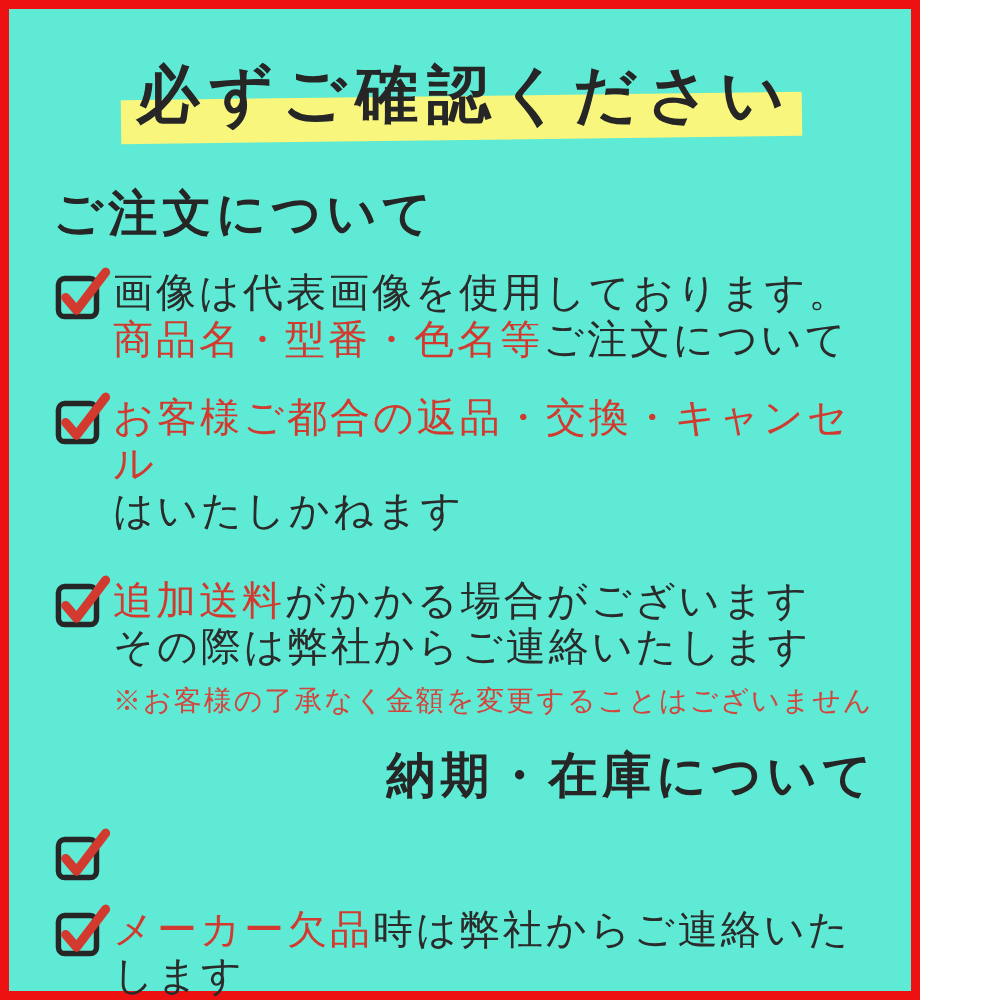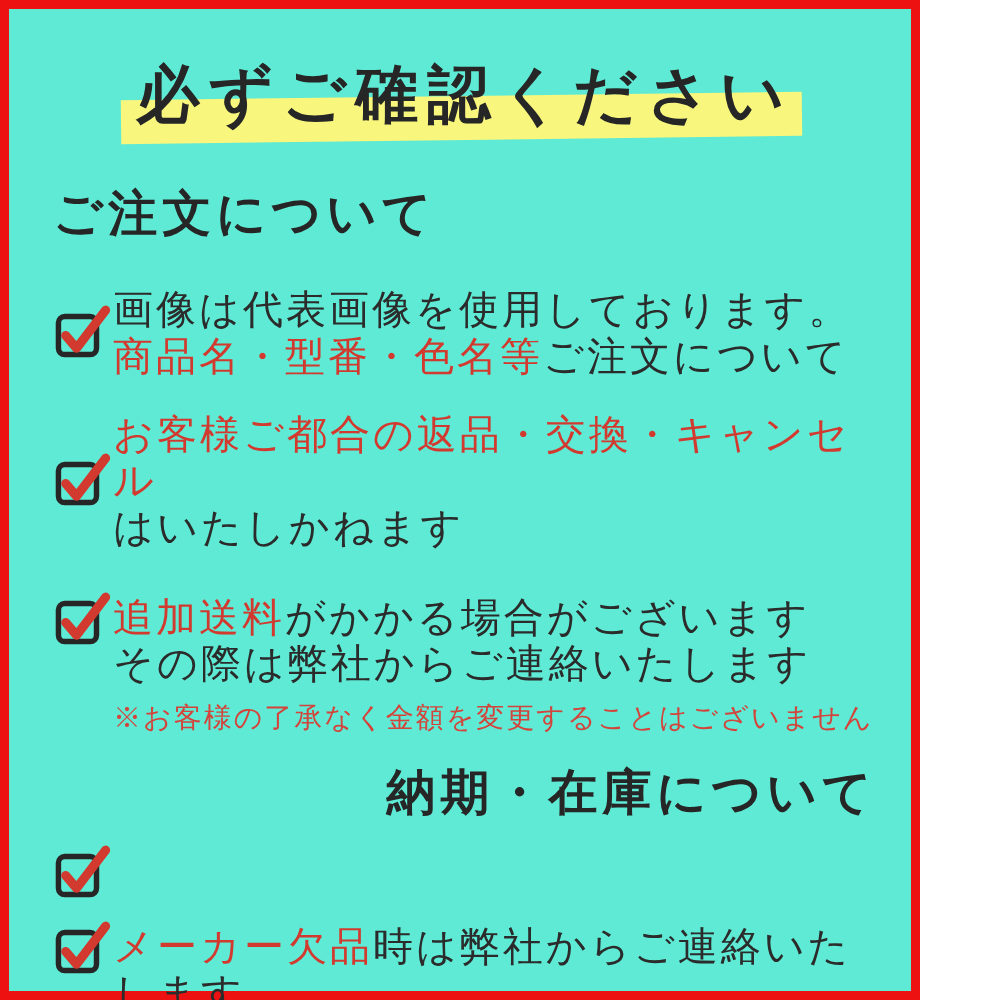--- a/index.html
+++ b/index.html
@@ -62,22 +62,22 @@
   }
   .section-heading.second {
     margin-top: 26px;
     text-align: right;
   }
   
   .item {
     display: flex;
     align-items: flex-start;
   }
-  .m1 { margin-top: 43px; align-items: center; }
-  .m2 { margin-top: 32px; align-items: center; }
+  .m1 { margin-top: 26px; }
+  .m2 { margin-top: 32px; }
   .m3 { margin-top: 44px; }
   .m4 { margin-top: 24px; }
   .m5 { margin-top: 24px; }
   .checkbox {
     flex: 0 0 auto;
     width: 58px;
     height: 58px;
     margin-top: -6px;
     margin-right: 2px;
   }

